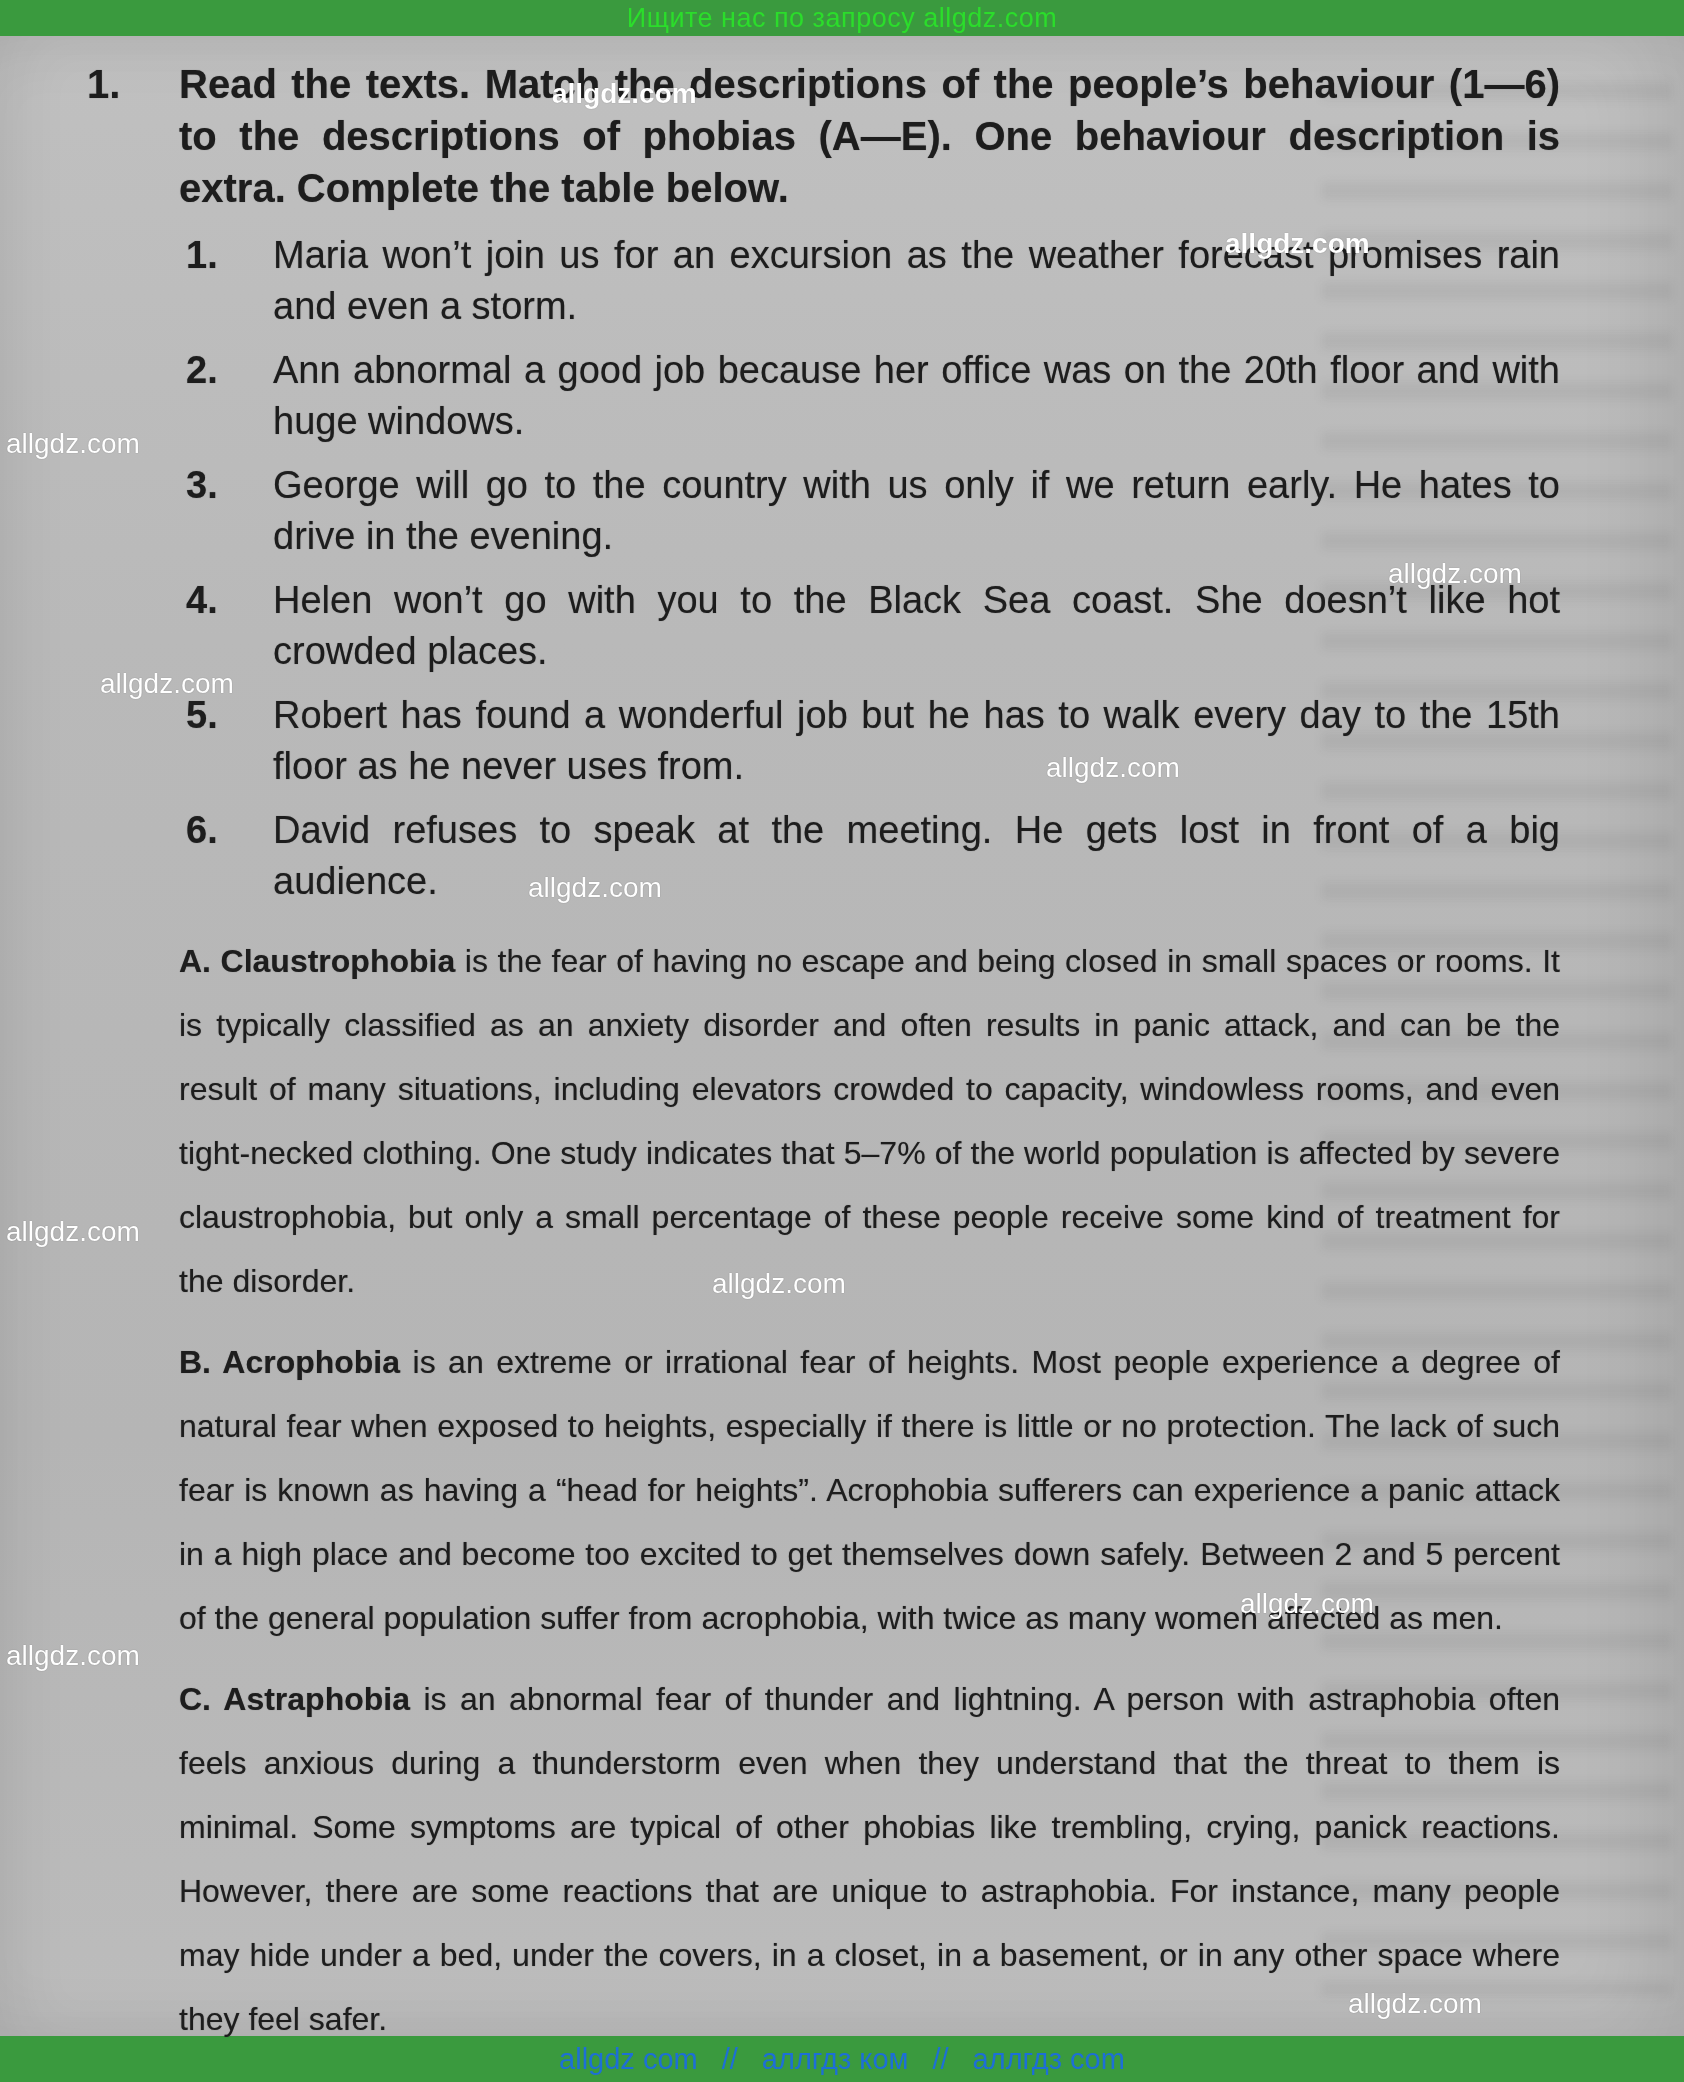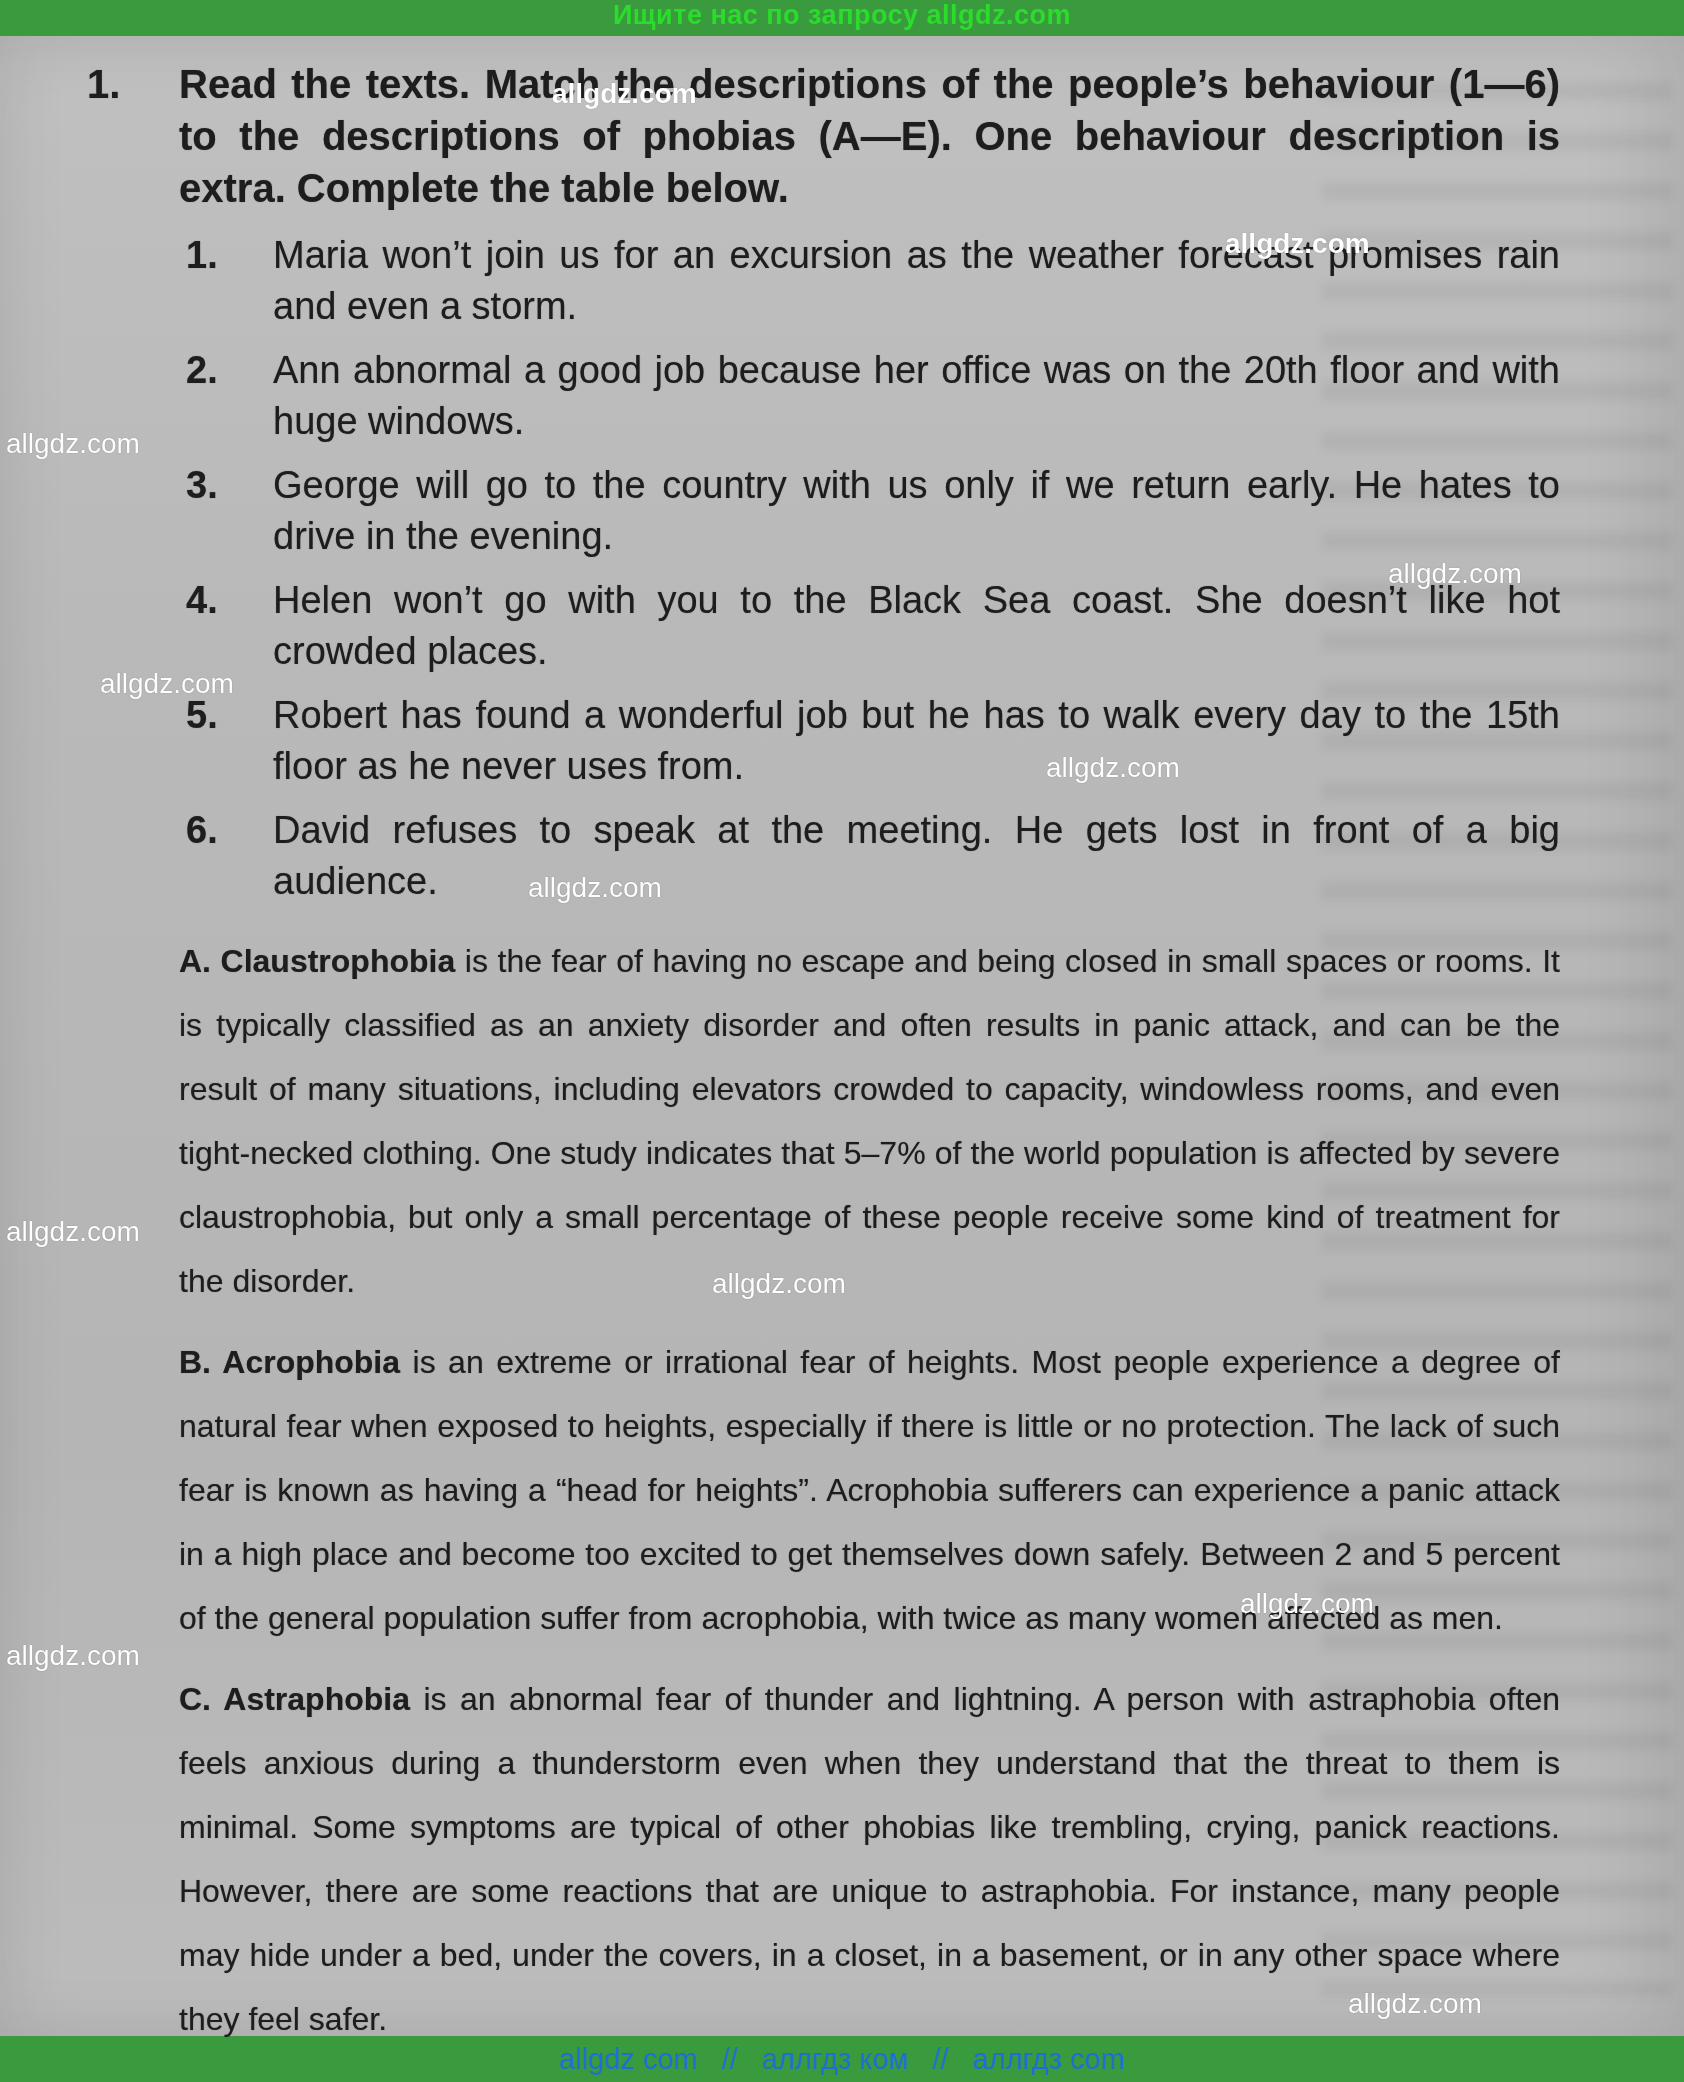--- a/index.html
+++ b/index.html
@@ -8,22 +8,22 @@
     height: 2082px;
     position: relative;
     overflow: hidden;
     background: #3a9a3e;
     font-family: "Liberation Sans", "DejaVu Sans", sans-serif;
   }
 
   
   .banner-top {
     position: absolute; top: 0; left: 0; right: 0; height: 36px;
-    display: flex; justify-content: center;
-    color: #2bdd2b; font-size: 27px; font-weight: 700; letter-spacing: .5px;
+    display: flex; align-items: center; justify-content: center;
+    color: #2bdd2b; font-size: 27px; font-weight: 400; letter-spacing: .5px;
   }
   .banner-bottom {
     position: absolute; bottom: 0; left: 0; right: 0; height: 46px;
     display: flex; align-items: center; justify-content: center;
     color: #1d6fd6; font-size: 29px; font-weight: 400;
   }
   .banner-bottom span { margin: 0 12px; }
 
   
   .page {

